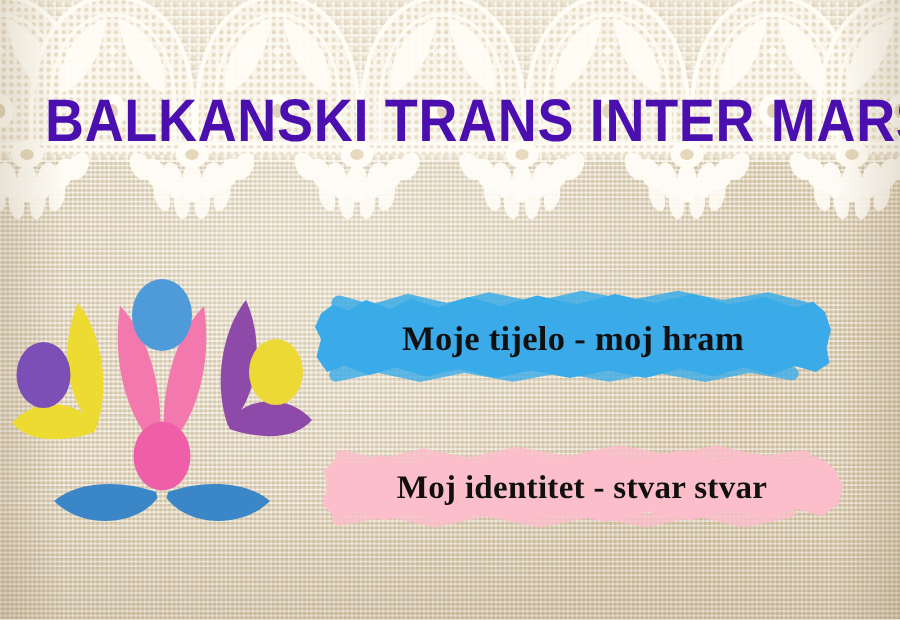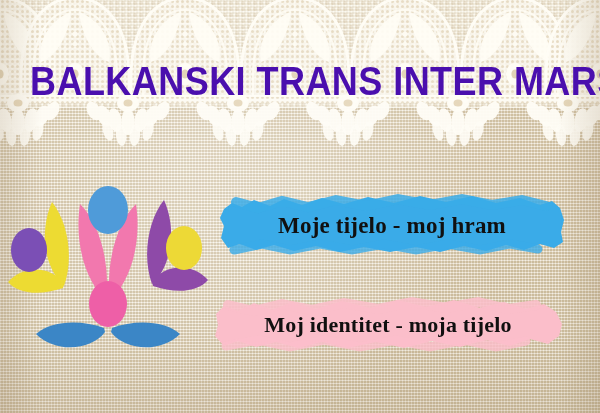--- a/index.html
+++ b/index.html
@@ -82,21 +82,21 @@
   .banner .btext{
     position:absolute;
     left:0; top:0;
     width:100%; height:100%;
     display:flex; align-items:center; justify-content:center;
     font-family:"Liberation Serif", serif;
     font-weight:bold;
     color:#111010;
     white-space:nowrap;
   }
-  #banner-blue{ left:218px; top:192px; width:348px; height:68px; }
+  #banner-blue{ left:208px; top:192px; width:348px; height:68px; }
   #banner-blue .btext{ font-size:23px; letter-spacing:.2px; padding-bottom:1px; }
   #banner-pink{ left:212px; top:294px; width:352px; height:62px; }
   #banner-pink .btext{ font-size:22px; letter-spacing:.2px; padding-bottom:1px; }
 </style>
 </head>
 <body>
 
 <div id="poster">
 
   <div class="burlap"></div>
@@ -225,17 +225,17 @@
       <path d="M4,20 L12,12 L26,17 L42,9 L60,16 L80,8 L104,15 L130,7 L158,14
                L186,6 L214,13 L242,6 L268,14 L292,8 L314,15 L332,10 L344,18
                L350,30 L347,42 L336,50 L318,45 L298,52 L274,46 L248,53 L220,47
                L192,54 L164,48 L136,54 L110,48 L86,54 L64,48 L44,53 L26,47
                L12,52 L3,42 L6,31 Z" fill="#fbbeca"></path>
       <path d="M16,11 L42,17 L70,10 L100,16 L132,9 L166,15 L200,8 L234,14
                L266,8 L296,15 L324,11" fill="none" stroke="#fbbeca" stroke-width="10" stroke-linecap="round" opacity=".88"></path>
       <path d="M14,52 L46,46 L78,53 L112,46 L148,53 L184,46 L218,53 L252,46
                L284,53 L314,47" fill="none" stroke="#fbbeca" stroke-width="9" stroke-linecap="round" opacity=".82"></path>
     </svg>
-    <div class="btext">Moj identitet - moja tijelo</div>
+    <div class="btext">Moj identitet - stvar stvar</div>
   </div>
 
   <div class="vignette"></div>
 </div>
 
 </body></html>

